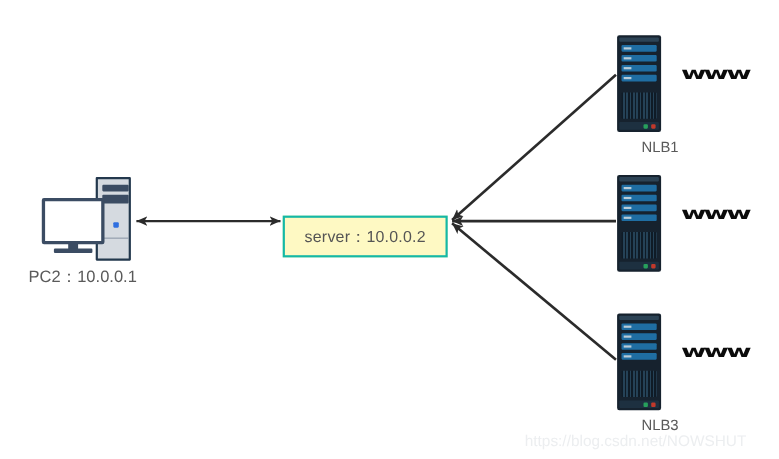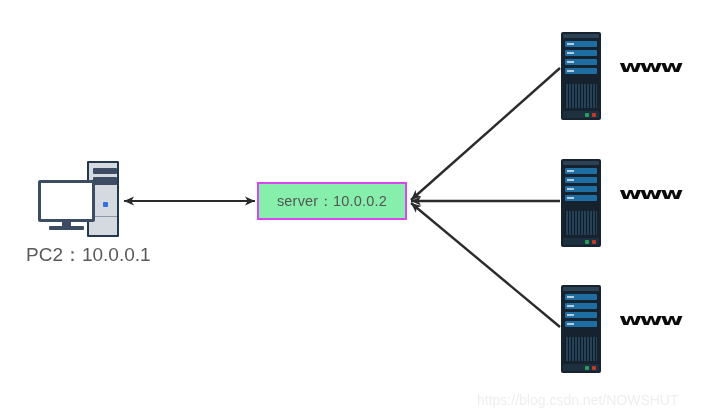--- a/index.html
+++ b/index.html
@@ -54,27 +54,27 @@
   .pc-neck {
     position: absolute; left: 32px; top: 63px; width: 9px; height: 6px;
     background: #3b4c63;
   }
   .pc-base {
     position: absolute; left: 19px; top: 68px; width: 35px; height: 4px;
     background: #3b4c63; border-radius: 1px;
   }
   .pc-label {
     position: absolute; left: -4px; top: 84px; width: 150px;
-    font-size: 19px; color: #5a5a5a; white-space: nowrap;
+    font-size: 15px; color: #5a5a5a; white-space: nowrap;
   }
 
   
   .server-box {
-    position: absolute; left: 257px; top: 182px; width: 150px; height: 38px;
-    border: 2px solid #d946ef; background: #86efac; box-sizing: border-box;
+    position: absolute; left: 257px; top: 196px; width: 150px; height: 38px;
+    border: 2px solid #14b8a6; background: #fef9c3; box-sizing: border-box;
     display: flex; align-items: center; justify-content: center;
   }
   .server-box-label {
     font-size: 14.5px; color: #555555; white-space: nowrap; letter-spacing: 0.2px;
   }
 
   
   .nlb-group { position: absolute; width: 130px; height: 130px; }
   .nlb-rack {
     position: absolute; left: 6px; top: 0px; width: 40px; height: 88px;
@@ -177,20 +177,21 @@
         <div class="nlb-bay"></div>
         <div class="nlb-bay"></div>
         <div class="nlb-bay"></div>
       </div>
       <div class="nlb-vent"></div>
       <div class="nlb-foot"></div>
       <div class="nlb-led green"></div>
       <div class="nlb-led red"></div>
     </div>
     <div class="www-mark">www</div>
+    <div class="nlb-label">NLB1</div>
   </div>
 
   <div class="nlb-group" style="left:555px; top:159px;">
     <div class="nlb-rack">
       <div class="nlb-cap"></div>
       <div class="nlb-bays">
         <div class="nlb-bay"></div>
         <div class="nlb-bay"></div>
         <div class="nlb-bay"></div>
         <div class="nlb-bay"></div>
@@ -211,17 +212,18 @@
         <div class="nlb-bay"></div>
         <div class="nlb-bay"></div>
         <div class="nlb-bay"></div>
       </div>
       <div class="nlb-vent"></div>
       <div class="nlb-foot"></div>
       <div class="nlb-led green"></div>
       <div class="nlb-led red"></div>
     </div>
     <div class="www-mark">www</div>
+    <div class="nlb-label">NLB3</div>
   </div>
 
   <div class="watermark">https://blog.csdn.net/NOWSHUT</div>
 
 </div>
 
 </body></html>

